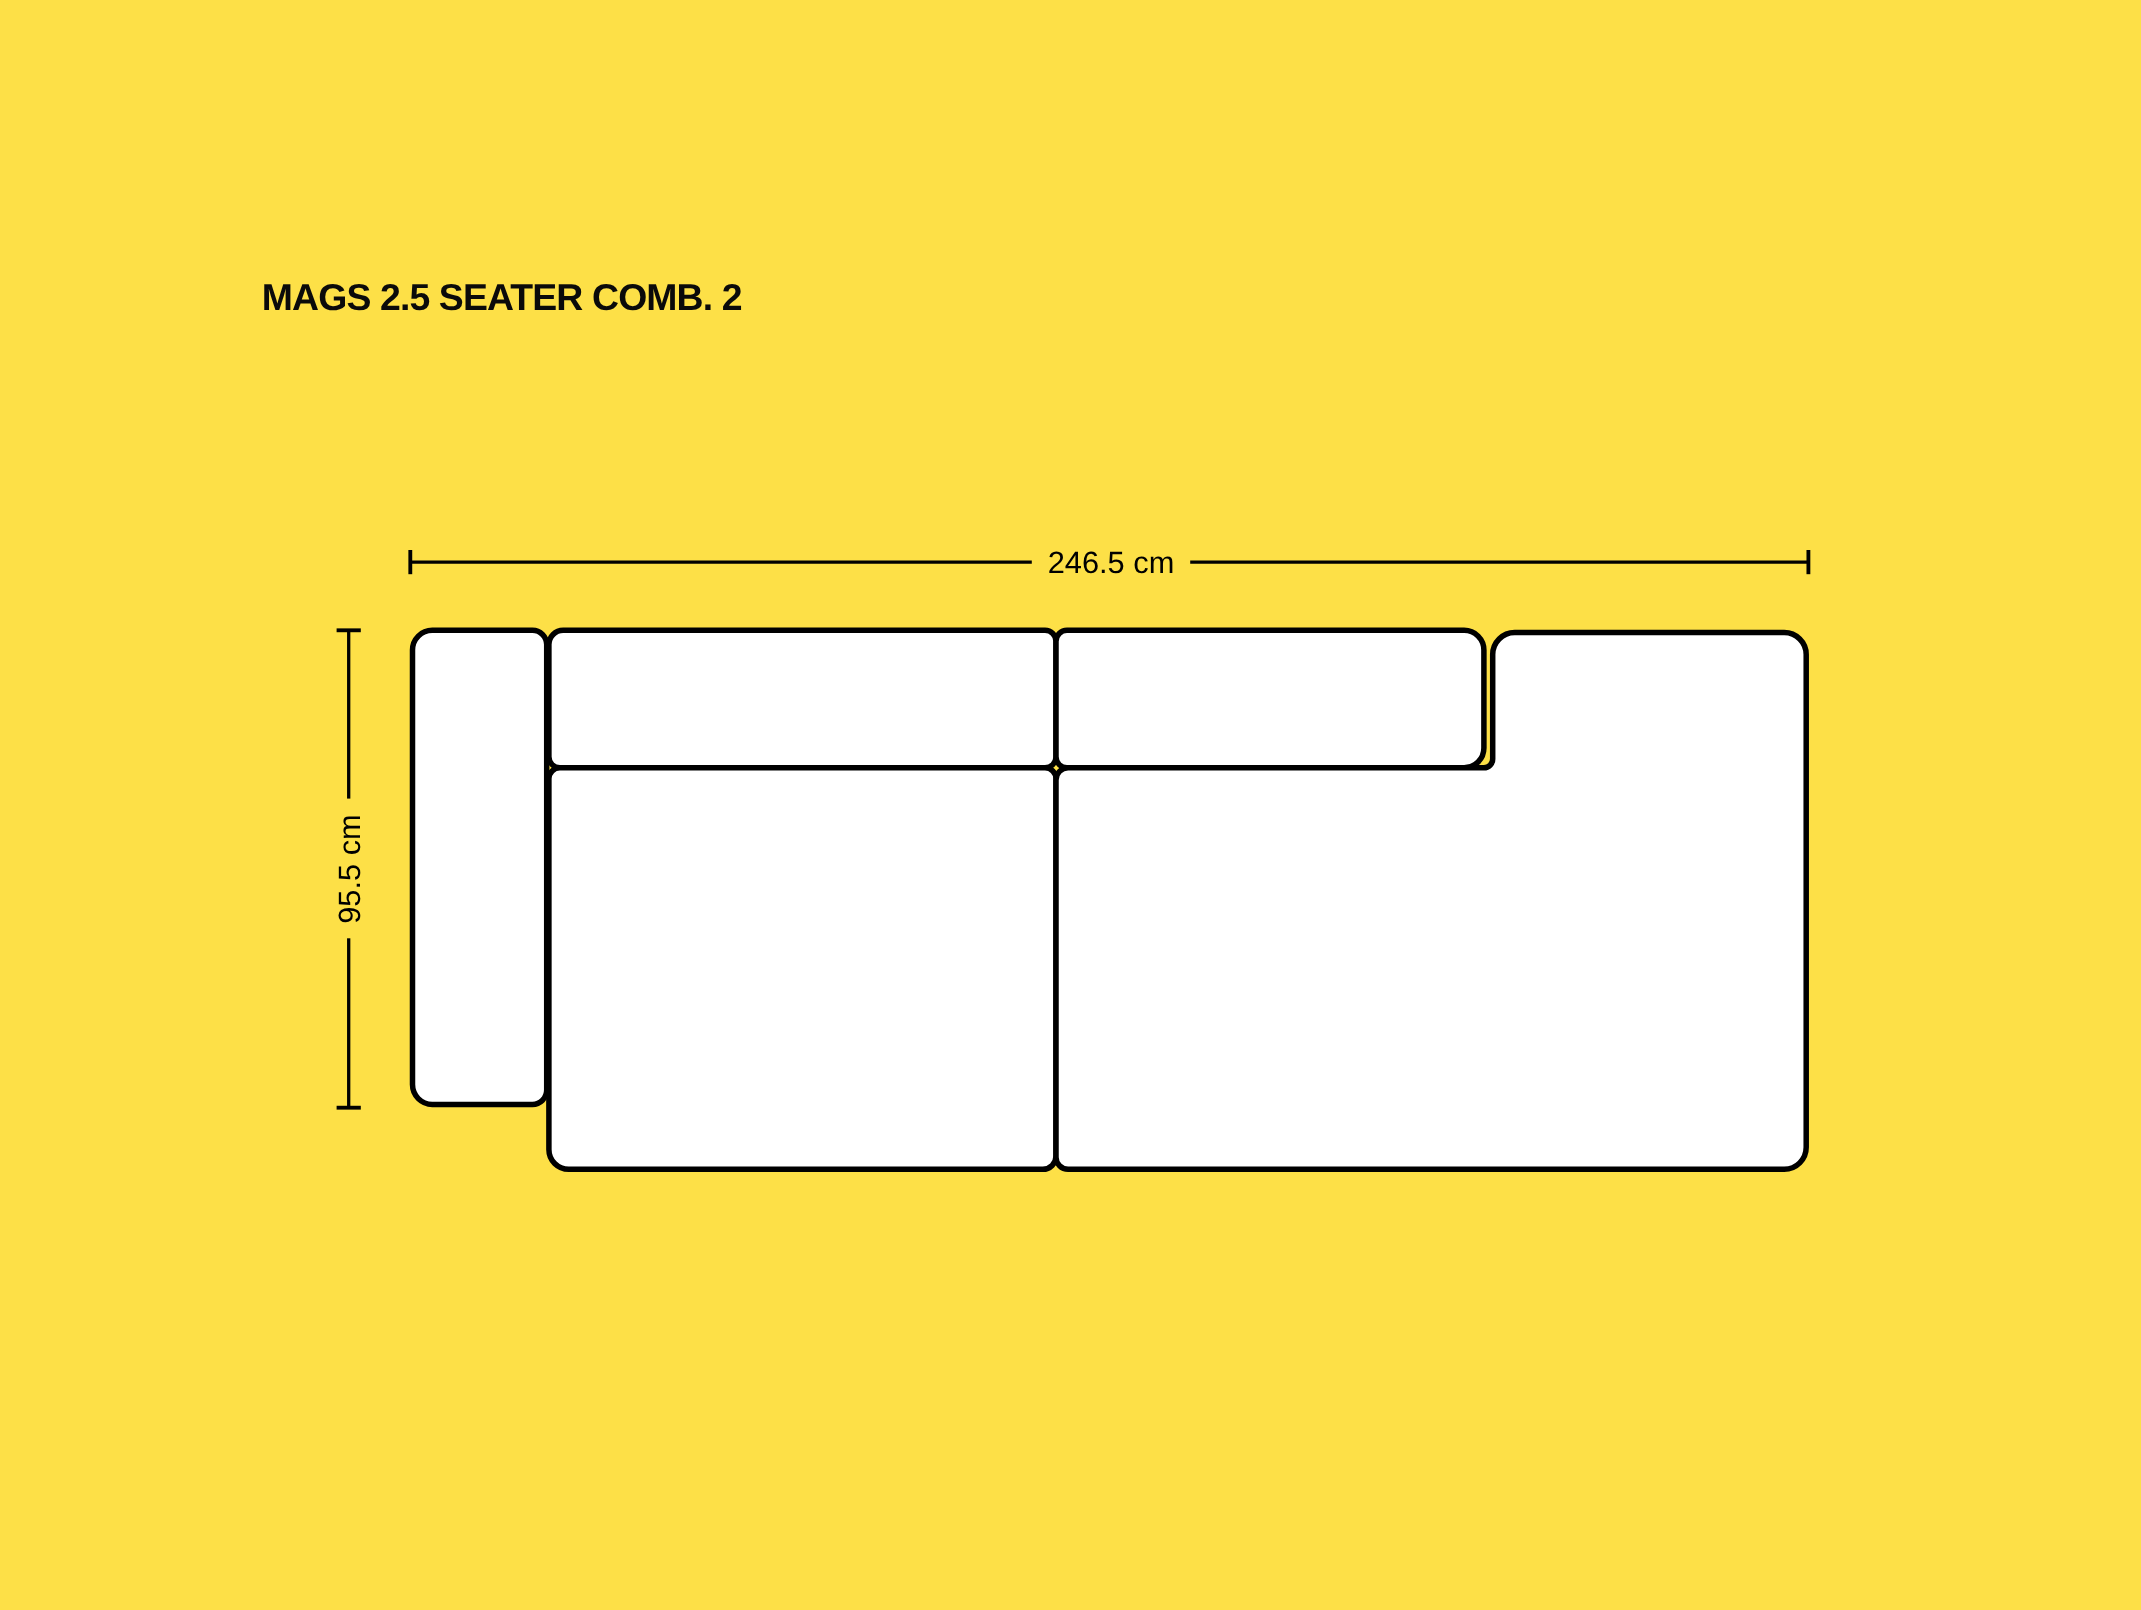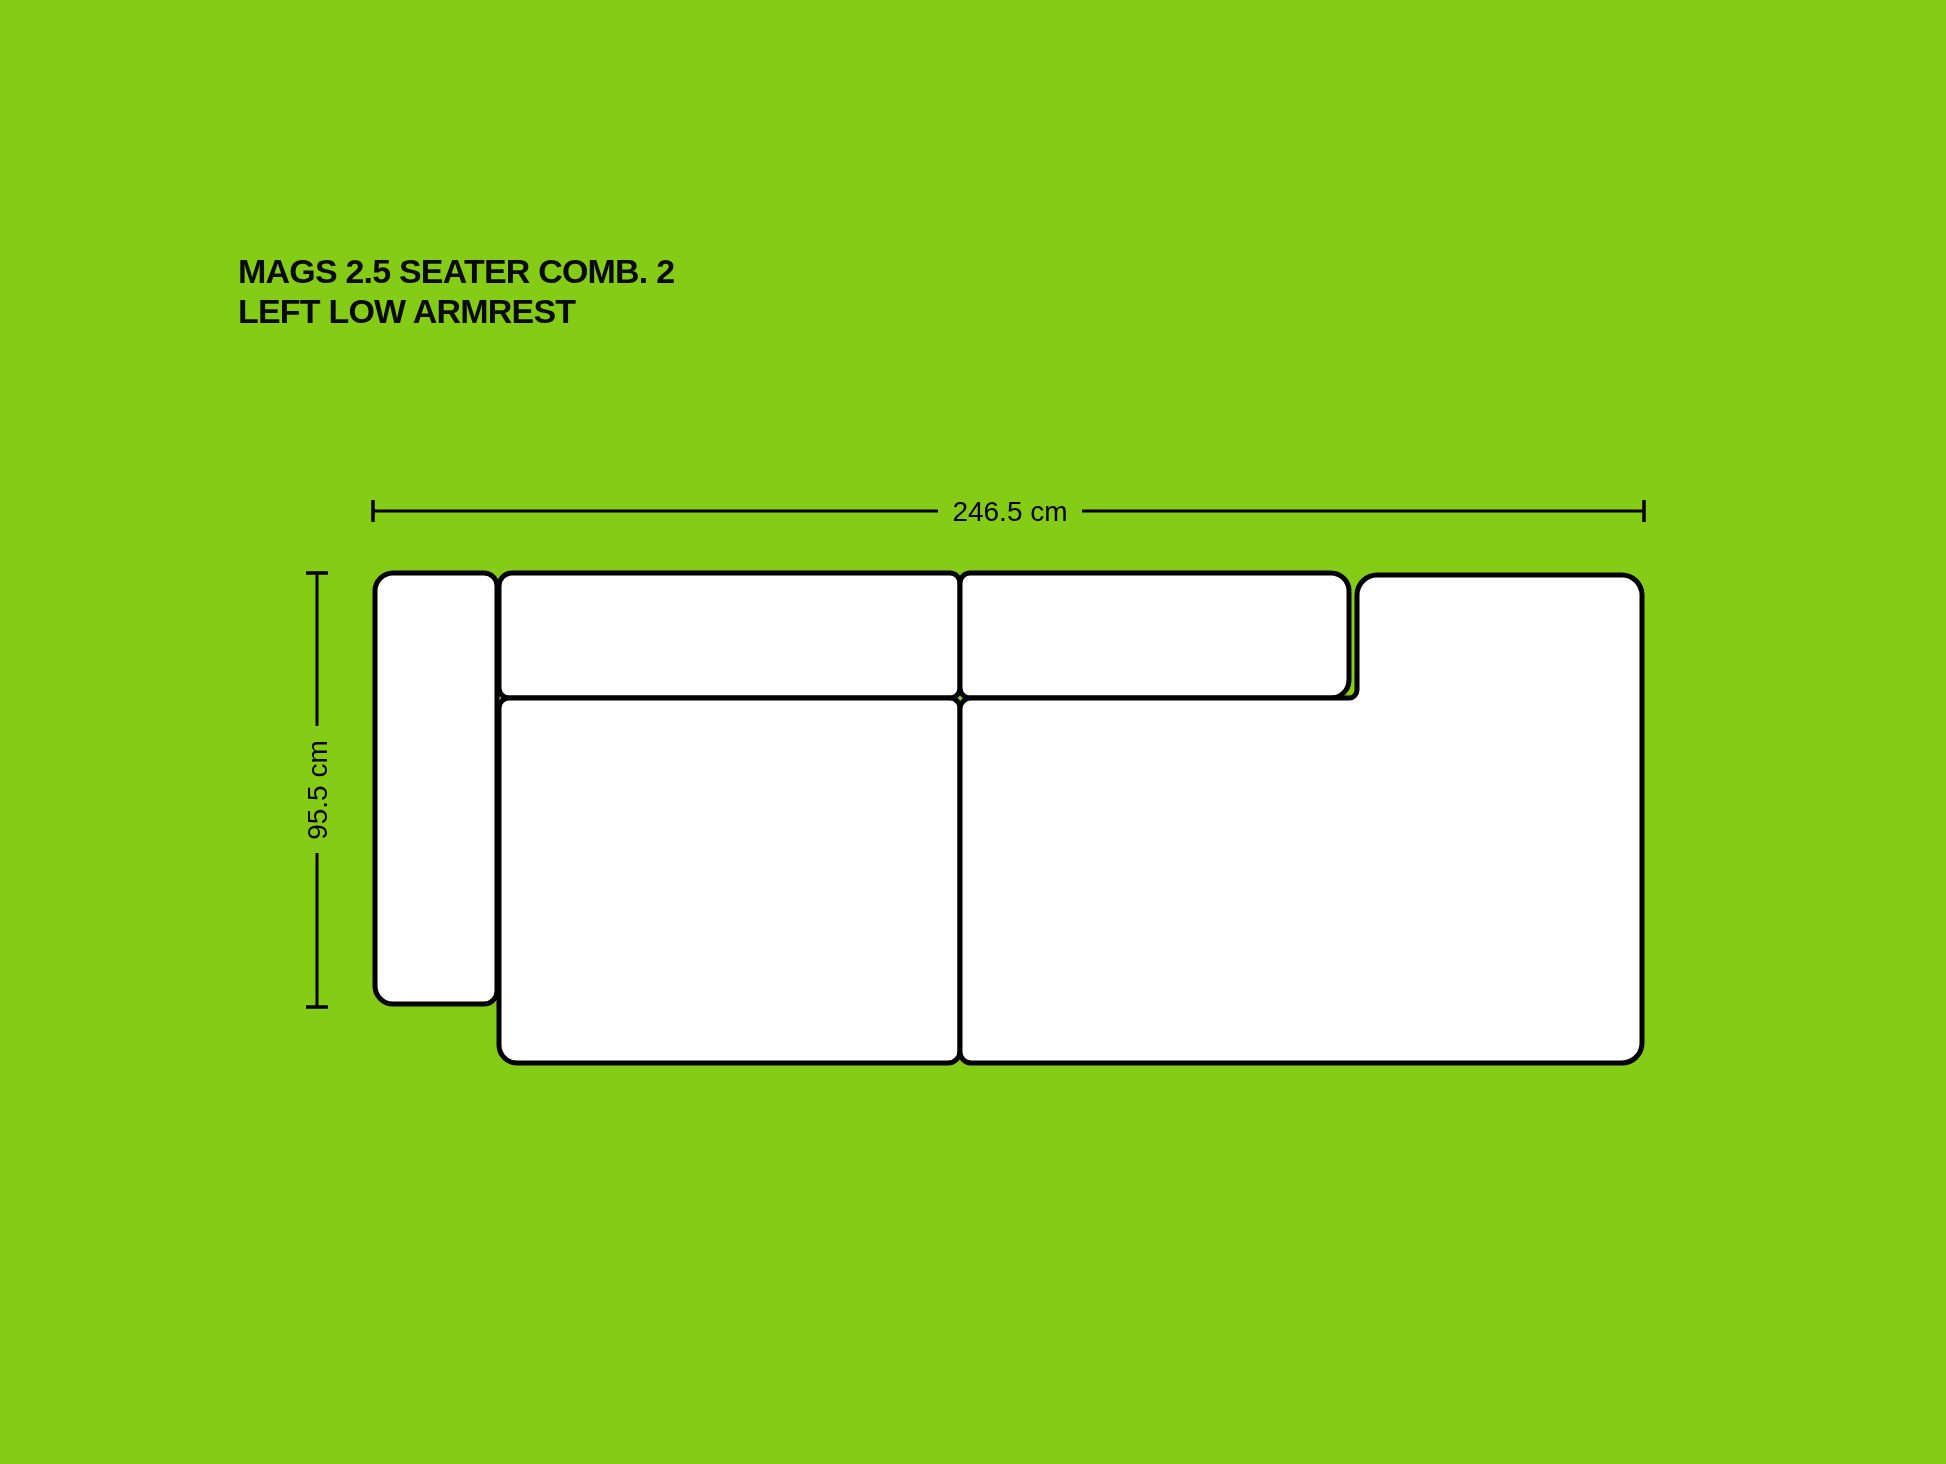--- a/index.html
+++ b/index.html
@@ -5,21 +5,21 @@
   html, body {
     margin: 0;
     padding: 0;
     background: #ffffff;
     font-family: "Liberation Sans", sans-serif;
   }
   .canvas {
     position: relative;
     width: 1946px;
     height: 1464px;
-    background: #84cc16;
+    background: #fde047;
     overflow: hidden;
   }
   .title-block {
     position: absolute;
     left: 238px;
     top: 251px;
     color: #0a0a0a;
     font-weight: 700;
     font-size: 34px;
     line-height: 40px;
@@ -56,21 +56,20 @@
     letter-spacing: 0px;
   }
 </style>
 </head>
 <body>
 
 <div class="canvas">
 
   <div class="title-block">
     <div>MAGS 2.5 SEATER COMB. 2</div>
-    <div>LEFT LOW ARMREST</div>
   </div>
 
   <svg class="plan-svg" viewBox="0 0 1946 1464">
 
     <g>
       <line class="dim-tick" x1="373" y1="500" x2="373" y2="522"></line>
       <line class="dim-line" x1="373" y1="511" x2="938" y2="511"></line>
       <text class="dim-label" x="1010" y="521" text-anchor="middle">246.5 cm</text>
       <line class="dim-line" x1="1082" y1="511" x2="1644" y2="511"></line>
       <line class="dim-tick" x1="1644" y1="500" x2="1644" y2="522"></line>

